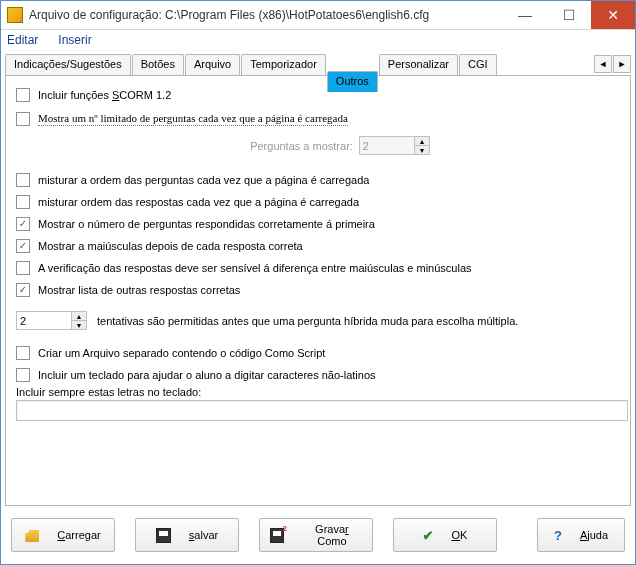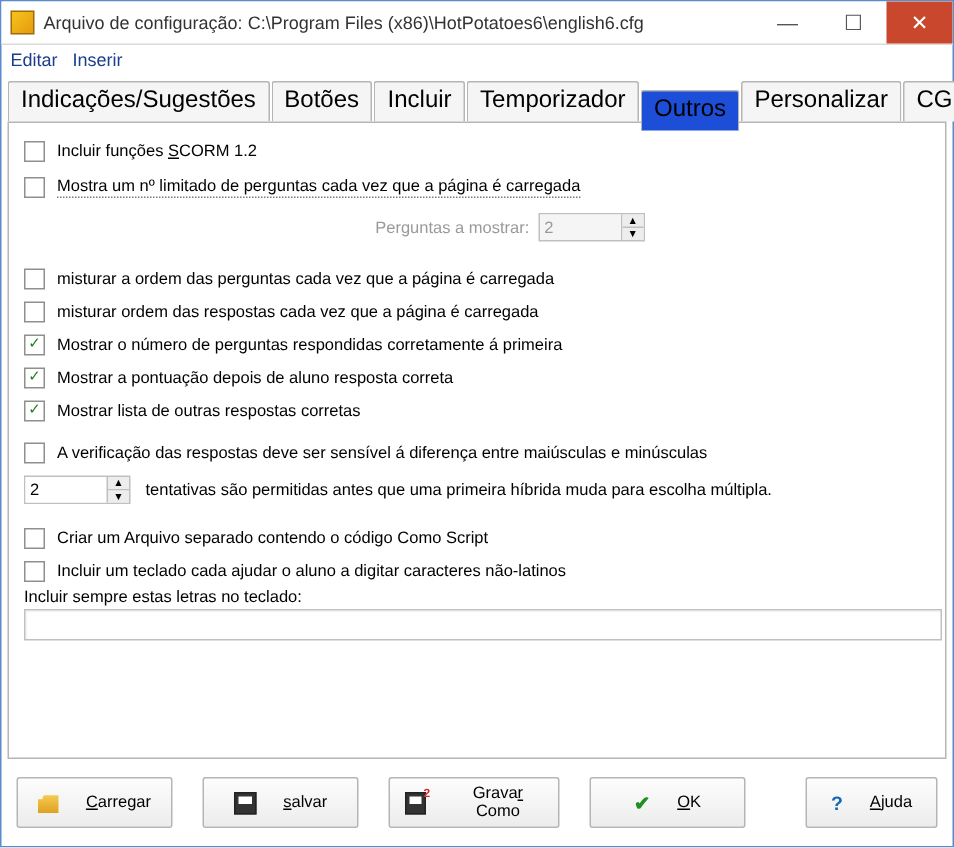--- a/index.html
+++ b/index.html
@@ -6,37 +6,37 @@
   .window{width:636px;height:565px;border:1px solid #5a8ccc;box-sizing:border-box;display:flex;flex-direction:column;background:#fff;}
   
   .titlebar{height:28px;background:#fff;border-bottom:1px solid #d9d9d9;display:flex;align-items:center;padding:0 0 0 6px;}
   .appicon{width:16px;height:16px;background:linear-gradient(135deg,#f5c418 0%,#e79a11 100%);border:1px solid #a06a08;box-sizing:border-box;margin-right:6px;}
   .title{flex:1;font-size:12px;color:#333;}
   .winbtns{display:flex;height:100%;}
   .winbtn{width:44px;height:100%;display:flex;align-items:center;justify-content:center;font-family:Arial,sans-serif;}
   .winbtn.min,.winbtn.max{color:#555;font-size:14px;}
   .winbtn.close{background:#c9472c;color:#fff;font-size:14px;}
   
-  .menubar{height:20px;display:flex;align-items:center;padding:0 6px;gap:10px;}
+  .menubar{height:20px;display:flex;align-items:center;padding:0 6px;gap:20px;}
   .menuitem{color:#1a3e8b;font-size:12px;}
   
   .tabs-wrap{display:flex;align-items:flex-end;padding:4px 4px 0 4px;}
   .tabs{display:flex;gap:0;}
-  .tab{border:1px solid #b5b5b5;border-bottom:none;padding:3px 8px 4px 8px;background:#f5f5f5;margin-right:1px;border-radius:2px 2px 0 0;font-size:16px;white-space:nowrap;}
-  .tab.active{background:#1d4ed8;position:relative;top:6px;padding-bottom:5px;}
+  .tab{border:1px solid #b5b5b5;border-bottom:none;padding:3px 8px 4px 8px;background:#f5f5f5;margin-right:1px;border-radius:2px 2px 0 0;font-size:11px;white-space:nowrap;}
+  .tab.active{background:#0ea5e9;position:relative;top:17px;padding-bottom:5px;}
   .tabs-spacer{flex:1;}
   .tabarrows{display:flex;gap:1px;padding-bottom:2px;}
   .tabarrow{width:16px;height:16px;border:1px solid #b5b5b5;display:flex;align-items:center;justify-content:center;font-size:9px;background:#f5f5f5;}
   
   .page{flex:1;border:1px solid #b5b5b5;margin:0 4px 4px 4px;padding:10px 2px 8px 10px;box-sizing:border-box;overflow:hidden;}
   .row{display:flex;align-items:center;margin:2px 0 10px 0;}
   .row.tight{margin-bottom:8px;}
   .chk{width:12px;height:12px;border:1px solid #8f8f8f;background:#fff;display:inline-flex;align-items:center;justify-content:center;margin-right:8px;flex-shrink:0;}
   .chk.checked::after{content:"✓";font-size:10px;color:#1a7f1a;line-height:10px;}
-  .dotted{border-bottom:1px dotted #7a7a7a;padding-bottom:1px;}
+  .dotted{border-bottom:1px dotted #7a7a7a;padding-bottom:1px;font-family:Liberation Serif, serif;}
   .lblgray{color:#9a9a9a;margin-left:36px;}
   .spin{display:inline-flex;align-items:stretch;border:1px solid #c0c0c0;height:19px;box-sizing:border-box;}
   .spin input{width:48px;border:none;padding:0 3px;font:inherit;background:#fff;outline:none;}
   .spin.disabled input{background:#f5f5f5;color:#9a9a9a;}
   .spin .arrows{display:flex;flex-direction:column;width:14px;border-left:1px solid #c0c0c0;}
   .spin .arrows div{flex:1;display:flex;align-items:center;justify-content:center;font-size:7px;background:#ededed;line-height:1;}
   .spin .arrows div:first-child{border-bottom:1px solid #c0c0c0;}
   .field{width:100%;height:21px;border:1px solid #c0c0c0;box-shadow:inset 1px 1px 1px rgba(0,0,0,.06);box-sizing:border-box;padding:2px 4px;font:inherit;margin-top:2px;}
   
   .buttons{display:flex;gap:20px;padding:8px 10px 12px 10px;align-items:center;}
@@ -70,21 +70,21 @@
 
   <div class="menubar">
     <span class="menuitem">Editar</span>
     <span class="menuitem">Inserir</span>
   </div>
 
   <div class="tabs-wrap">
     <div class="tabs">
       <div class="tab">Indicações/Sugestões</div>
       <div class="tab">Botões</div>
-      <div class="tab">Incluir</div>
+      <div class="tab">Arquivo</div>
       <div class="tab">Temporizador</div>
       <div class="tab active">Outros</div>
       <div class="tab">Personalizar</div>
       <div class="tab">CGI</div>
     </div>
     <div class="tabs-spacer"></div>
     <div class="tabarrows">
       <div class="tabarrow">◄</div>
       <div class="tabarrow">►</div>
     </div>
@@ -120,49 +120,49 @@
     <div class="row tight">
       <span class="chk"></span>
       <span>misturar ordem das respostas cada vez que a página é carregada</span>
     </div>
     <div class="row tight">
       <span class="chk checked"></span>
       <span>Mostrar o  número de perguntas respondidas corretamente á primeira</span>
     </div>
     <div class="row tight">
       <span class="chk checked"></span>
-      <span>Mostrar a pontuação depois de aluno resposta correta</span>
+      <span>Mostrar a maiúsculas depois de cada resposta correta</span>
+    </div>
+    <div class="row tight">
+      <span class="chk"></span>
+      <span>A verificação das respostas deve ser sensível á diferença entre maiúsculas e minúsculas</span>
     </div>
     <div class="row" style="margin-bottom:14px;">
       <span class="chk checked"></span>
       <span>Mostrar lista de outras respostas corretas</span>
-    </div>
-    <div class="row tight">
-      <span class="chk"></span>
-      <span>A verificação das respostas deve ser sensível á diferença entre maiúsculas e minúsculas</span>
     </div>
 
     <div class="row" style="margin-bottom:16px;">
       <span class="spin">
         <input value="2" style="">
         <span class="arrows">
           <div>▲</div>
           <div>▼</div>
         </span>
       </span>
-      <span style="margin-left:10px;">tentativas são permitidas antes que uma primeira híbrida muda para escolha múltipla.</span>
+      <span style="margin-left:10px;">tentativas são permitidas antes que uma pergunta híbrida muda para escolha múltipla.</span>
     </div>
 
     <div class="row tight">
       <span class="chk"></span>
       <span>Criar um Arquivo separado contendo o código Como Script</span>
     </div>
     <div class="row" style="margin-bottom:4px;">
       <span class="chk"></span>
-      <span>Incluir um teclado cada ajudar o aluno a digitar caracteres não-latinos</span>
+      <span>Incluir um teclado para ajudar o aluno a digitar caracteres não-latinos</span>
     </div>
     <div>Incluir sempre estas letras no teclado:</div>
     <input class="field" value="" style="">
 
   </div>
 
   <div class="buttons">
     <button class="btn">
       <span class="ico ico-open"></span>
       <span><span class="under">C</span><span>arregar</span></span>

